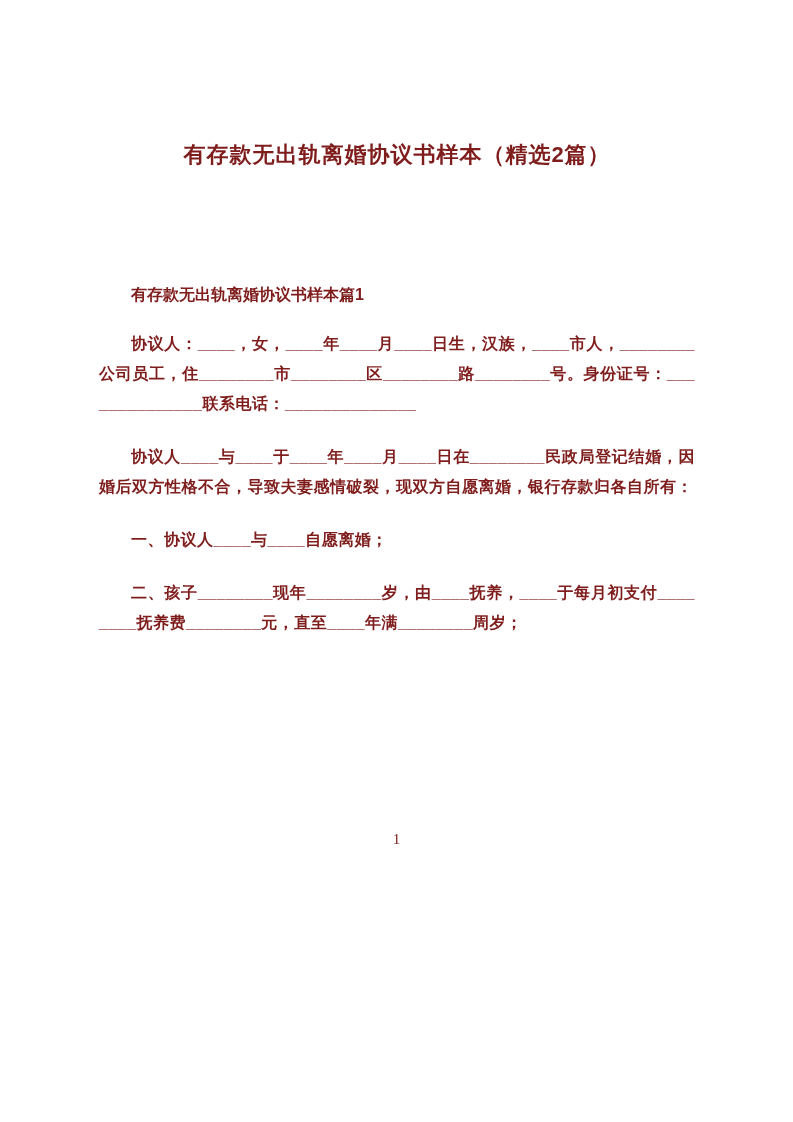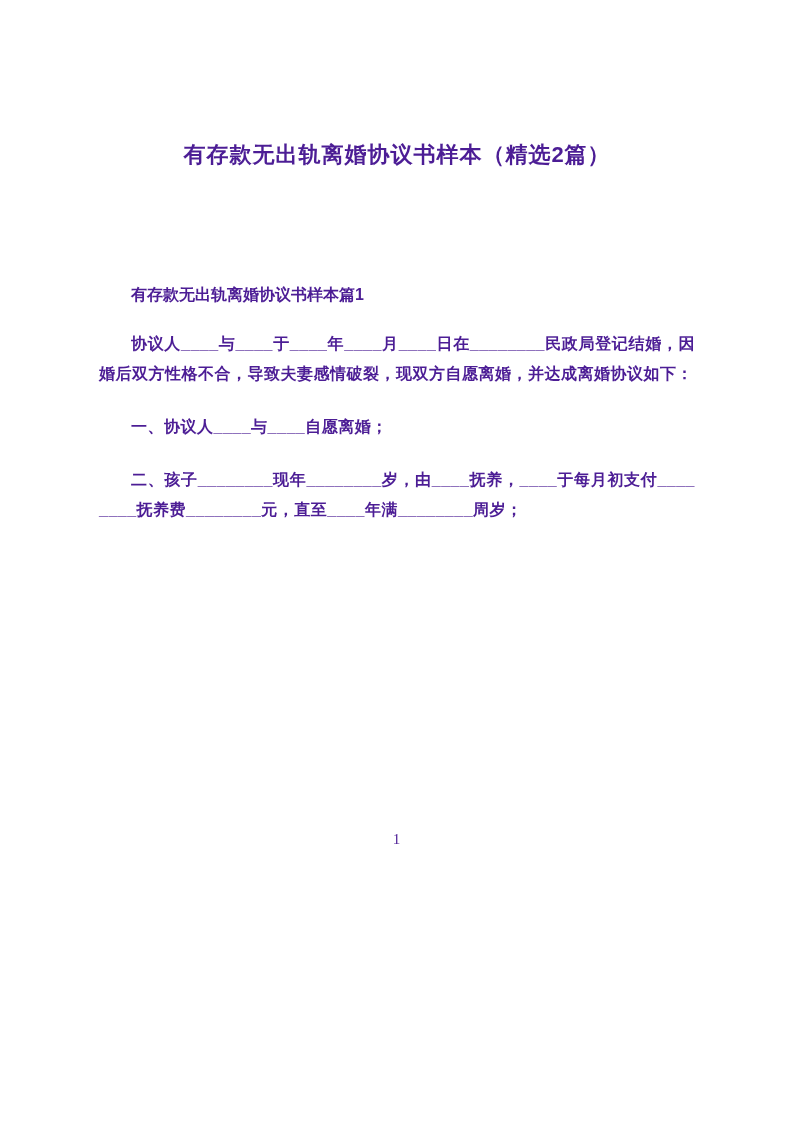--- a/index.html
+++ b/index.html
@@ -7,21 +7,21 @@
     margin: 0;
     padding: 0;
     background: #ffffff;
   }
   .page {
     position: relative;
     width: 793px;
     height: 896px;
     margin: 0 auto;
     background: #ffffff;
-    color: #4c1d95;
+    color: #7f1d1d;
     font-family: "Liberation Sans", sans-serif;
     overflow: hidden;
   }
   .content {
     position: absolute;
     top: 0;
     left: 99px;
     width: 596px;
     padding-top: 140px;
   }
@@ -68,22 +68,23 @@
 <body>
 
 <div class="page">
   <div class="content">
 
     <h1 class="doc-title">有存款无出轨离婚协议书样本（精选2篇）</h1>
 
     <h2 class="section-heading">有存款无出轨离婚协议书样本篇1</h2>
 
 
+    <p class="para">协议人：____，女，____年____月____日生，汉族，____市人，________公司员工，住________市________区________路________号。身份证号：______________联系电话：______________</p>
 
-    <p class="para">协议人____与____于____年____月____日在________民政局登记结婚，因婚后双方性格不合，导致夫妻感情破裂，现双方自愿离婚，并达成离婚协议如下：</p>
+    <p class="para">协议人____与____于____年____月____日在________民政局登记结婚，因婚后双方性格不合，导致夫妻感情破裂，现双方自愿离婚，银行存款归各自所有：</p>
 
     <p class="para">一、协议人____与____自愿离婚；</p>
 
     <p class="para">二、孩子________现年________岁，由____抚养，____于每月初支付________抚养费________元，直至____年满________周岁；</p>
 
 
 
 
 
   </div>

